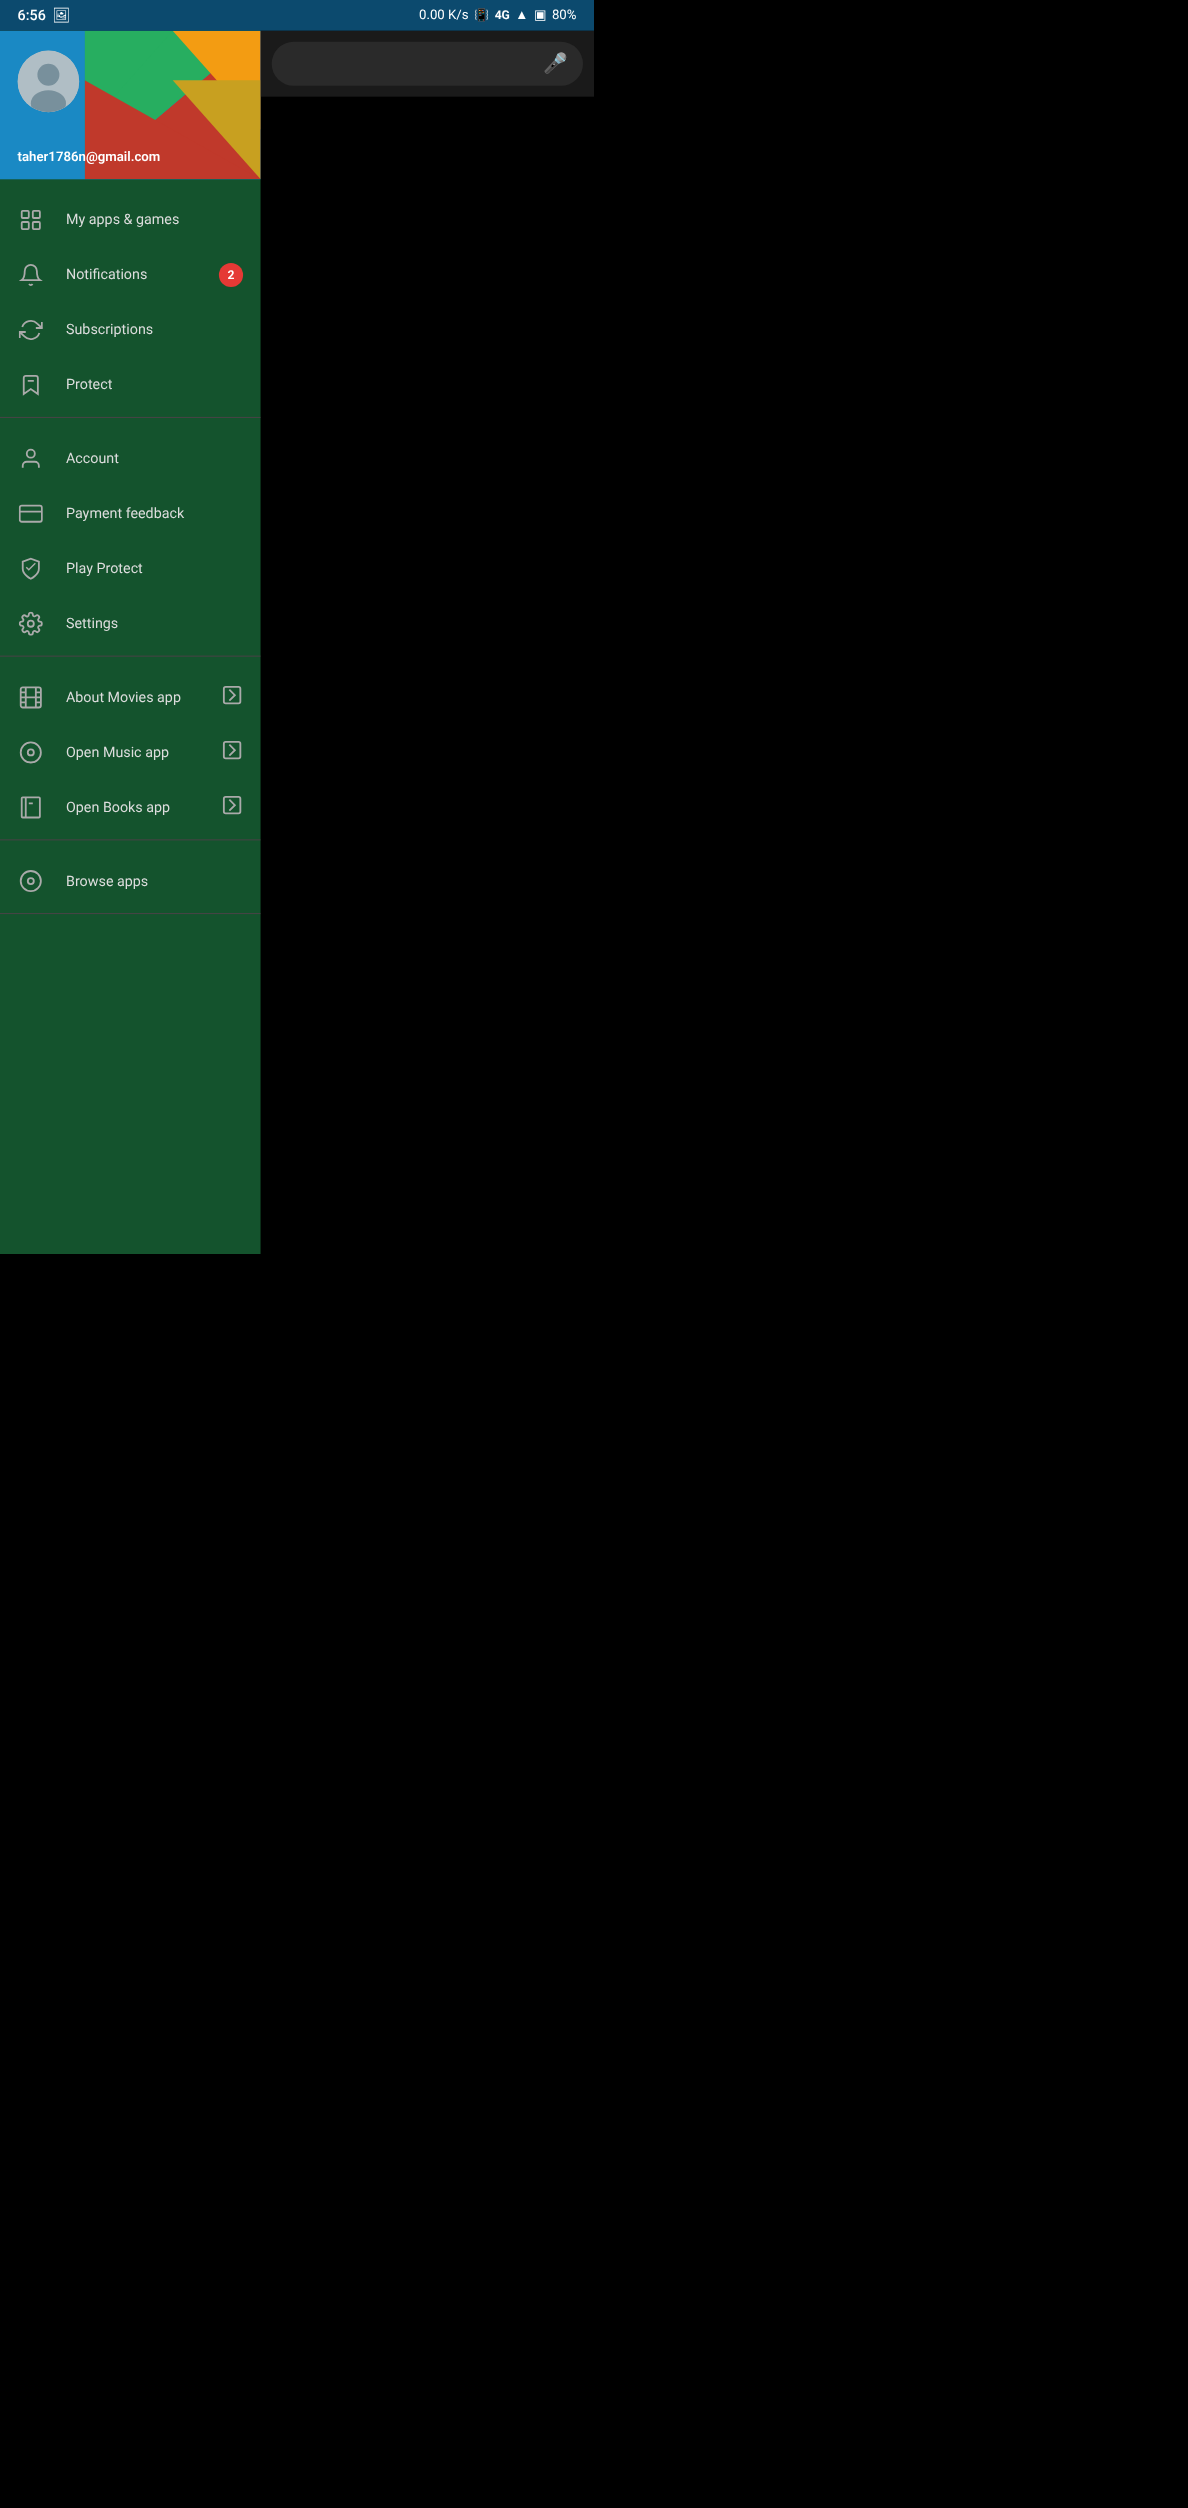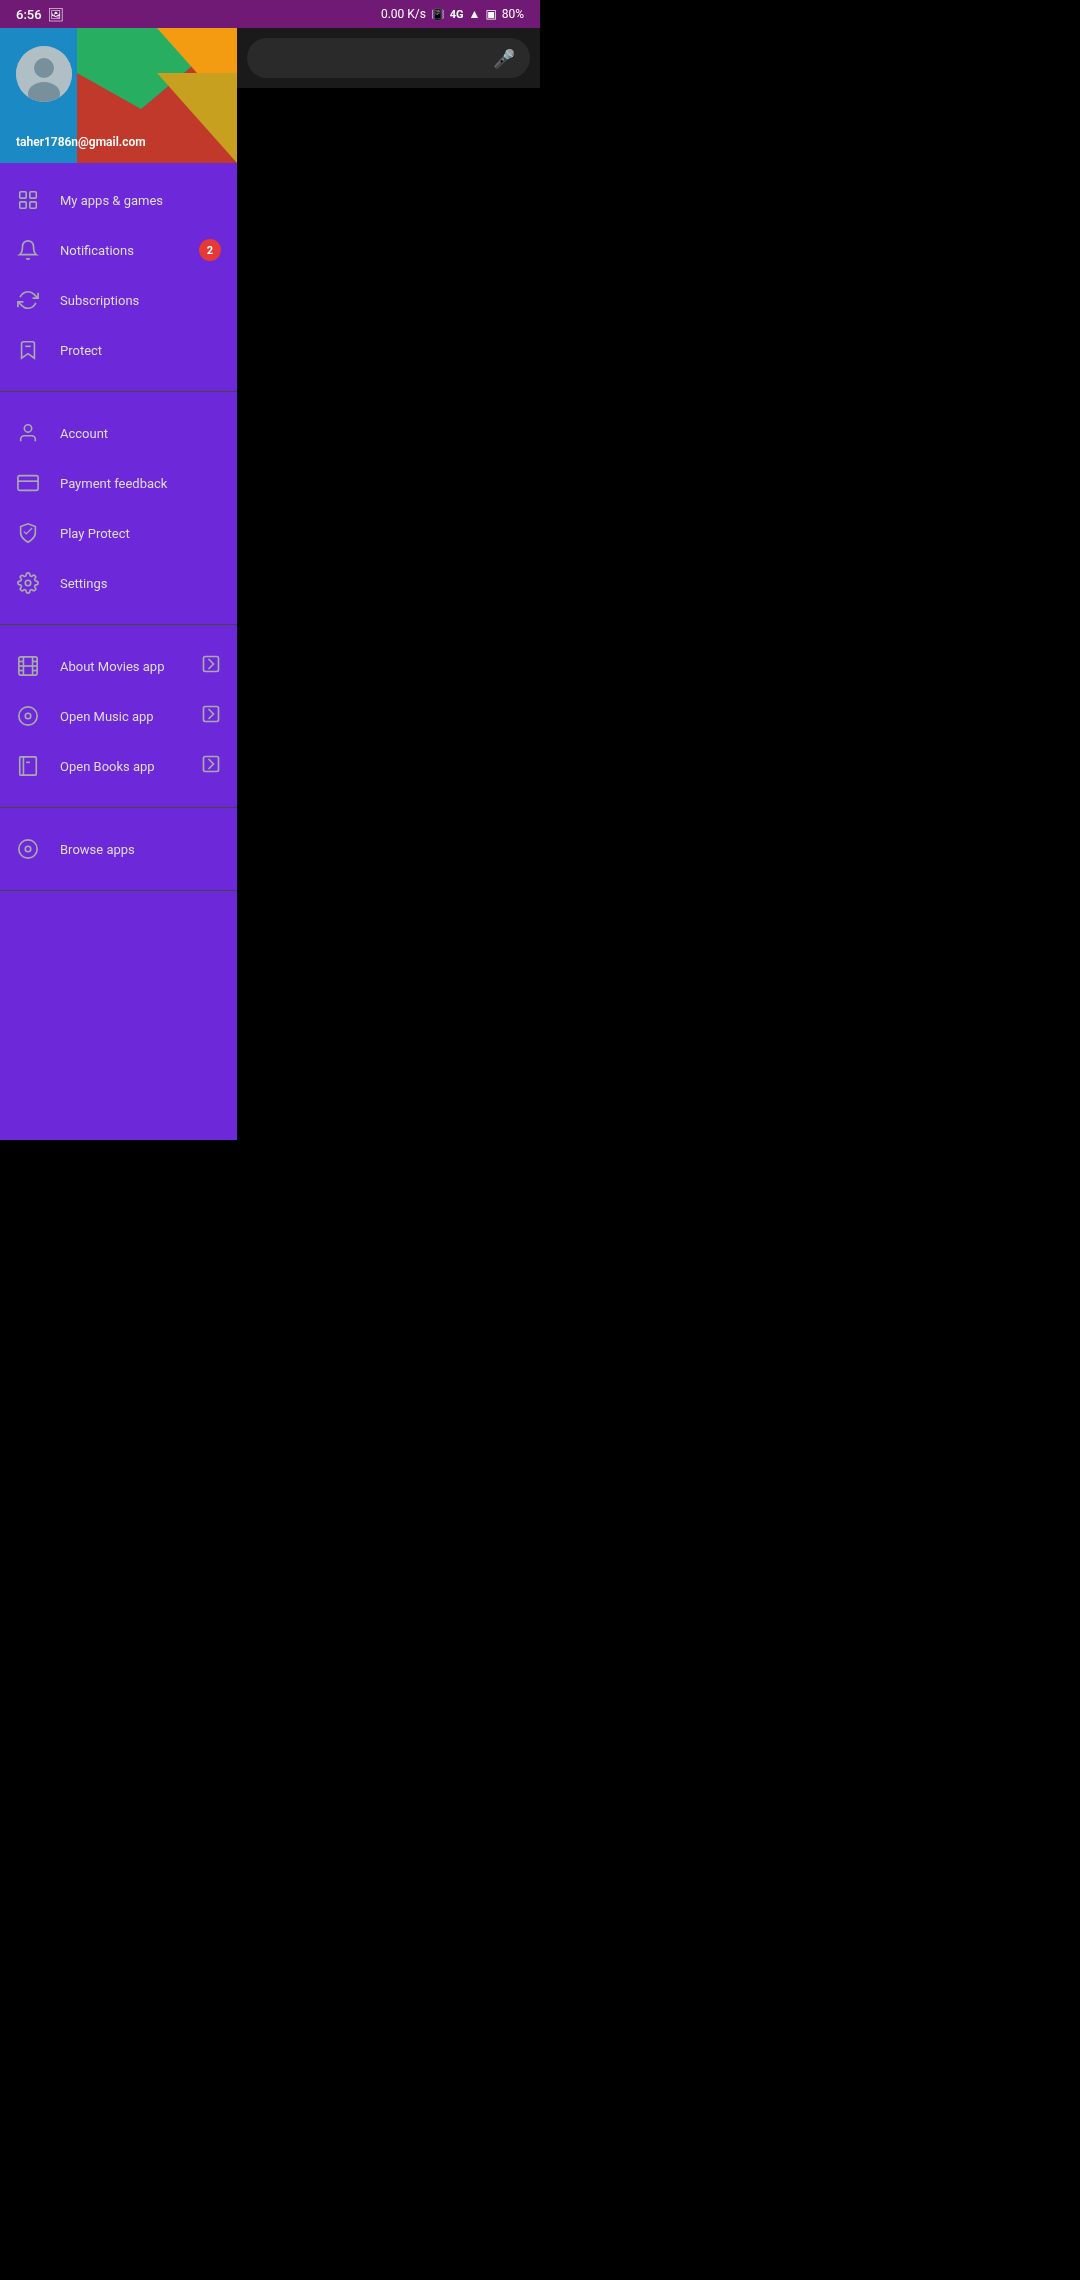--- a/index.html
+++ b/index.html
@@ -8,24 +8,24 @@
       background: #000;
       font-family: 'Roboto', sans-serif;
       width: 540px;
       min-height: 1140px;
       position: relative;
       overflow-x: hidden;
     }
 
     
     .status-bar {
-      background: #701a75;
+      background: #0c4a6e;
       display: flex;
       justify-content: space-between;
-      align-items: center;
+      align-items: flex-start;
       padding: 6px 16px;
       height: 28px;
     }
     .status-left {
       display: flex;
       align-items: center;
       gap: 6px;
       color: #fff;
       font-size: 13px;
       font-weight: 500;
@@ -34,21 +34,21 @@
       display: flex;
       align-items: center;
       gap: 5px;
       color: #fff;
       font-size: 12px;
     }
 
     
     .drawer {
       width: 237px;
-      background: #6d28d9;
+      background: #14532d;
       min-height: calc(100% - 28px);
       position: absolute;
       left: 0;
       top: 28px;
     }
 
     
     .drawer-header {
       background: #1a89c4;
       height: 135px;
@@ -110,21 +110,22 @@
       justify-content: flex-end;
       padding-right: 14px;
     }
     .mic-icon {
       color: #999;
       font-size: 18px;
     }
 
     
     .menu-section {
-      padding: 12px 0;
+      padding: 0 0;
+      margin-top: 12px;
     }
     .menu-divider {
       height: 1px;
       background: #444;
       margin: 4px 0;
     }
     .menu-item {
       display: flex;
       align-items: center;
       padding: 13px 16px;

